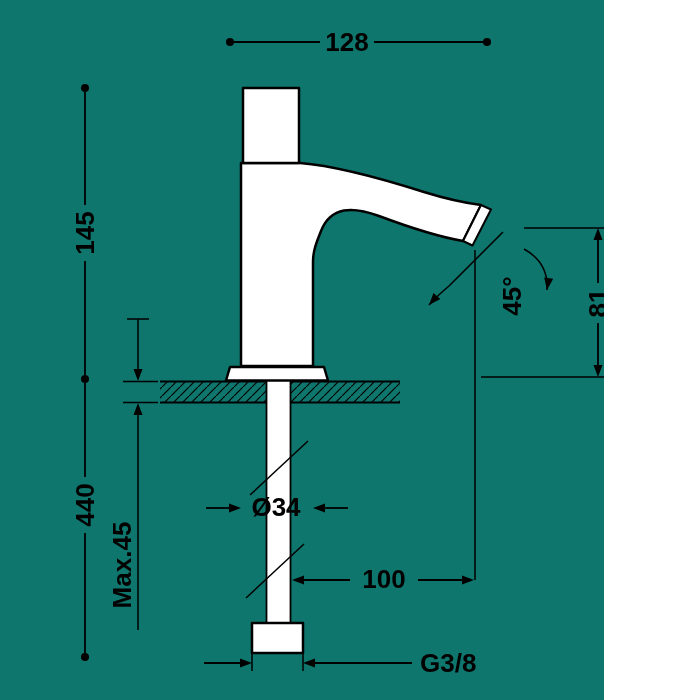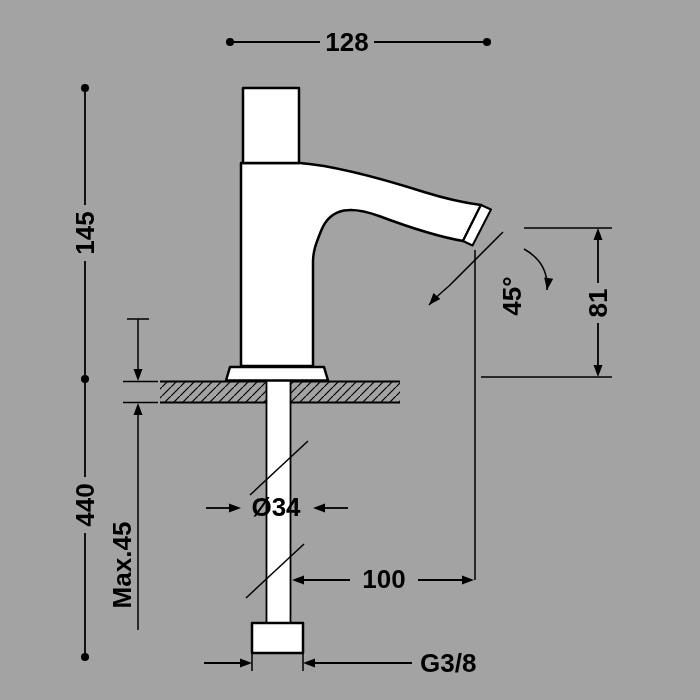--- a/index.html
+++ b/index.html
@@ -1,16 +1,16 @@
 <!DOCTYPE html>
 <html><head>
 <meta charset="utf-8">
 <style>
   html,body{margin:0;padding:0;background:#ffffff;}
-  .stage{width:700px;height:700px;background:#a3a3a3;position:relative;overflow:hidden;
+  .stage{width:604px;height:700px;background:#0f766e;position:relative;overflow:hidden;
          font-family:"Liberation Sans",sans-serif;}
   svg{display:block;}
   .dim-text{font-family:"Liberation Sans",sans-serif;font-weight:bold;font-size:26px;fill:#000;}
   .outline{fill:#fff;stroke:#000;stroke-width:2.5;stroke-linejoin:round;}
   .thin{stroke:#000;stroke-width:1.5;fill:none;}
   .dimline{stroke:#000;stroke-width:1.8;fill:none;}
   .arrow{fill:#000;stroke:none;}
   .dot{fill:#000;stroke:none;}
 </style>
 </head>

